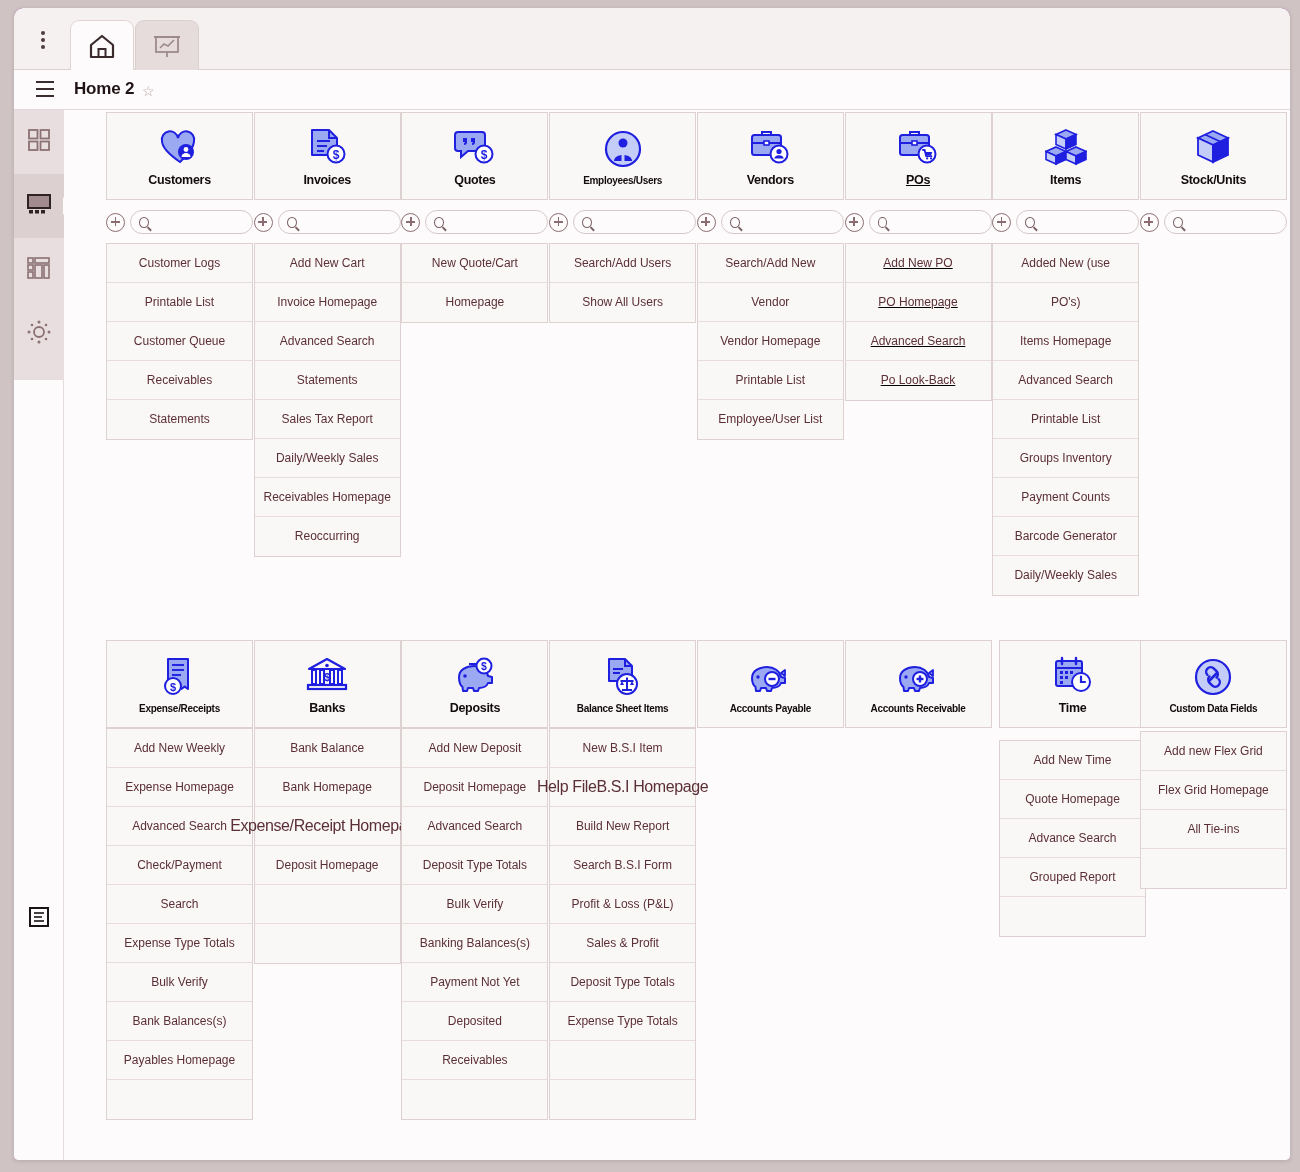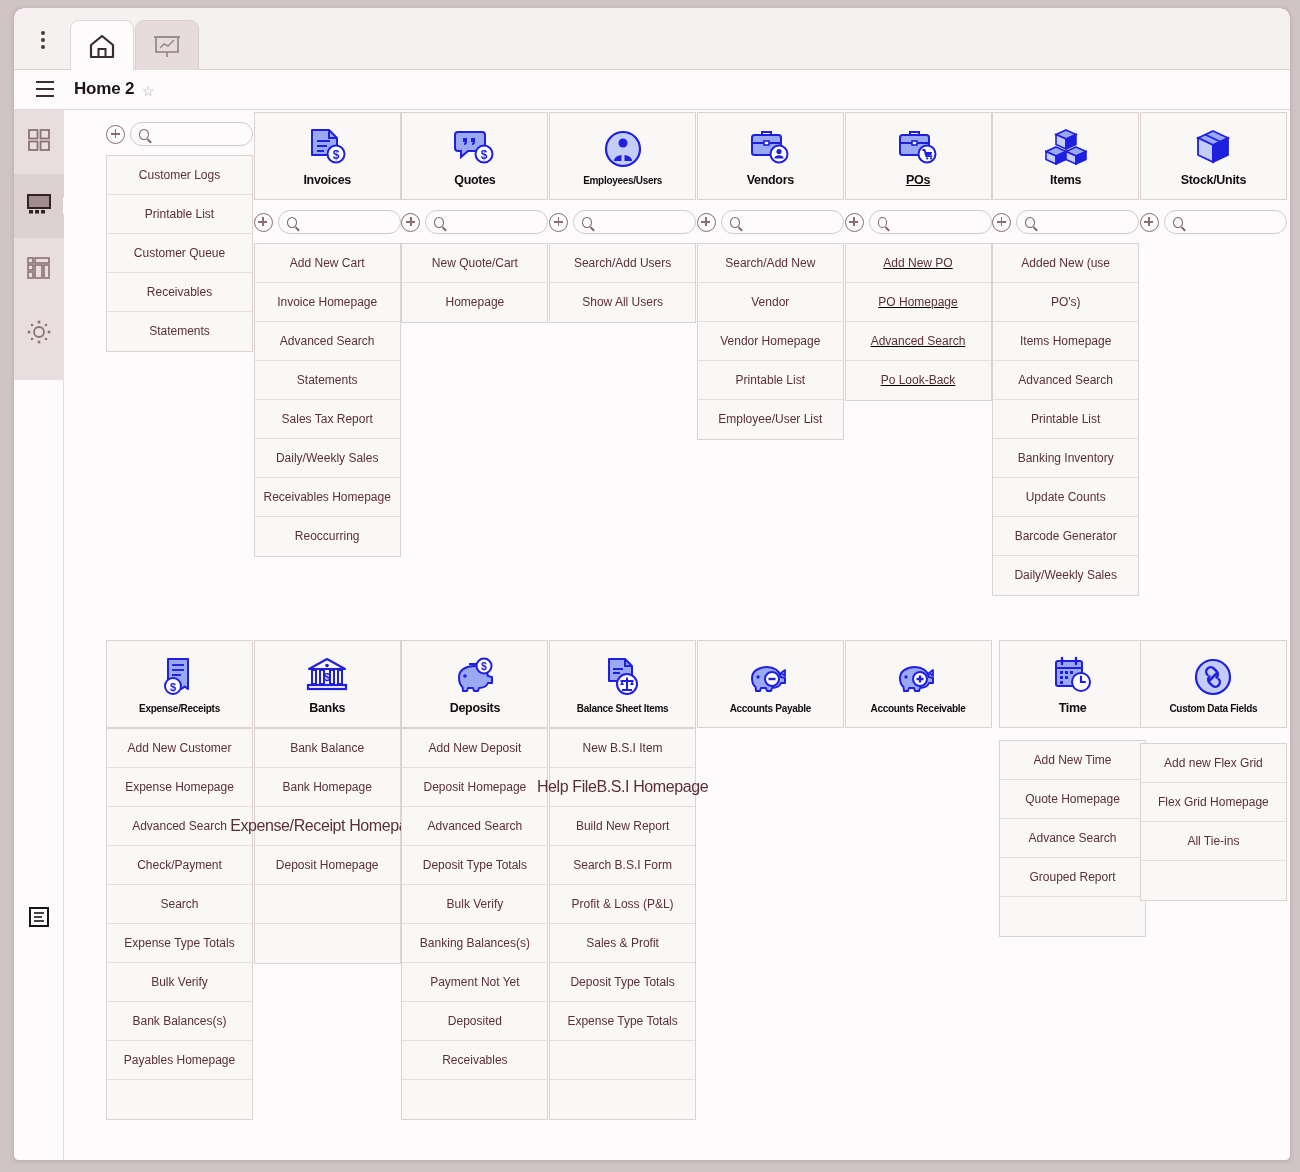--- a/index.html
+++ b/index.html
@@ -257,20 +257,31 @@
           <line x1="5" y1="10" x2="13" y2="10" stroke="#1a1315" stroke-width="1.6"></line>
           <line x1="5" y1="14" x2="15" y2="14" stroke="#1a1315" stroke-width="1.6"></line>
         </svg>
       </span>
     </div>
   </div>
 
   <div class="canvas">
       <div class="grid-row" style="left: 42px; top: 2px;">
         <div class="colwrap" style="left: 0px;">
+          <div class="card-head">
+            <div class="ico">
+              <svg width="42" height="36" viewBox="0 0 42 36">
+                <path d="M21 33 C8 24 3 18 3 12 A8 8 0 0 1 19 9 A8 8 0 0 1 35 12 C35 18 30 24 21 33Z" fill="#9aa9f2" stroke="#1f1fe0" stroke-width="2"></path>
+                <circle cx="27" cy="23" r="8" fill="#1f1fe0"></circle>
+                <circle cx="27" cy="20.5" r="2.4" fill="#fff"></circle>
+                <path d="M22.5 28 a4.5 4 0 0 1 9 0Z" fill="#fff"></path>
+              </svg>
+            </div>
+            <div class="ttl">Customers</div>
+          </div>
           <div class="searchrow">
             <div class="plusbtn"></div>
             <div class="searchbox">
               <span class="mag"></span>
               <input type="text" placeholder="" style="">
             </div>
           </div>
           <div class="list">
             <div class="list-item">Customer Logs</div>
             <div class="list-item">Printable List</div>
@@ -445,22 +456,22 @@
               <span class="mag"></span>
               <input type="text" placeholder="" style="">
             </div>
           </div>
           <div class="list">
             <div class="list-item">Added New (use</div>
             <div class="list-item">PO's)</div>
             <div class="list-item">Items Homepage</div>
             <div class="list-item">Advanced Search</div>
             <div class="list-item">Printable List</div>
-            <div class="list-item">Banking Inventory</div>
-            <div class="list-item">Update Counts</div>
+            <div class="list-item">Groups Inventory</div>
+            <div class="list-item">Payment Counts</div>
             <div class="list-item">Barcode Generator</div>
             <div class="list-item">Daily/Weekly Sales</div>
           </div>
         </div>
         <div class="colwrap" style="left: 1033.9px;">
           <div class="card-head">
             <div class="ico">
               <svg width="38" height="38" viewBox="0 0 38 38">
                 <path d="M19 3 L34 10 L19 17 L4 10Z" fill="#9aa9f2" stroke="#1f1fe0" stroke-width="1.8"></path>
                 <path d="M4 10 L19 17 V34 L4 27Z" fill="#c3cdf7" stroke="#1f1fe0" stroke-width="1.8"></path>
@@ -489,21 +500,21 @@
                 <line x1="10" y1="13" x2="22" y2="13" stroke="#1f1fe0" stroke-width="1.9"></line>
                 <line x1="10" y1="18" x2="19" y2="18" stroke="#1f1fe0" stroke-width="1.9"></line>
                 <circle cx="11" cy="29" r="8" fill="#fff" stroke="#1f1fe0" stroke-width="2"></circle>
                 <text x="11" y="33.6" font-size="11" font-weight="bold" fill="#1f1fe0" text-anchor="middle" font-family="Liberation Sans, sans-serif">$</text>
               </svg>
             </div>
             <div class="ttl sm">Expense/Receipts</div>
           </div>
           <div style="height: 0px;"></div>
           <div class="list" style="margin-top: 0px;">
-            <div class="list-item">Add New Customer</div>
+            <div class="list-item">Add New Weekly</div>
             <div class="list-item">Expense Homepage</div>
             <div class="list-item">Advanced Search</div>
             <div class="list-item">Check/Payment</div>
             <div class="list-item">Search</div>
             <div class="list-item">Expense Type Totals</div>
             <div class="list-item">Bulk Verify</div>
             <div class="list-item">Bank Balances(s)</div>
             <div class="list-item">Payables Homepage</div>
             <div class="list-item blank"></div>
           </div>
@@ -661,21 +672,21 @@
               <svg width="38" height="38" viewBox="0 0 38 38">
                 <circle cx="19" cy="19" r="17" fill="#c3cdf7" stroke="#1f1fe0" stroke-width="2.2"></circle>
                 <path d="M15 23 l8 -8" stroke="#1f1fe0" stroke-width="2.6" stroke-linecap="round"></path>
                 <path d="M13.5 17 a4.5 4.5 0 0 1 6.4 -6.4 l2.6 2.6 a4.5 4.5 0 0 1 0 6.4" fill="none" stroke="#1f1fe0" stroke-width="2.4" stroke-linecap="round"></path>
                 <path d="M24.5 21 a4.5 4.5 0 0 1 -6.4 6.4 l-2.6 -2.6 a4.5 4.5 0 0 1 0 -6.4" fill="none" stroke="#1f1fe0" stroke-width="2.4" stroke-linecap="round"></path>
               </svg>
             </div>
             <div class="ttl sm">Custom Data Fields</div>
           </div>
           <div style="height: 0px;"></div>
-          <div class="list" style="margin-top: 15px;">
+          <div class="list" style="margin-top: 3px;">
             <div class="list-item">Add new Flex Grid</div>
             <div class="list-item">Flex Grid Homepage</div>
             <div class="list-item">All Tie-ins</div>
             <div class="list-item blank"></div>
           </div>
         </div>
       </div>
     </div>
 </div>
 

